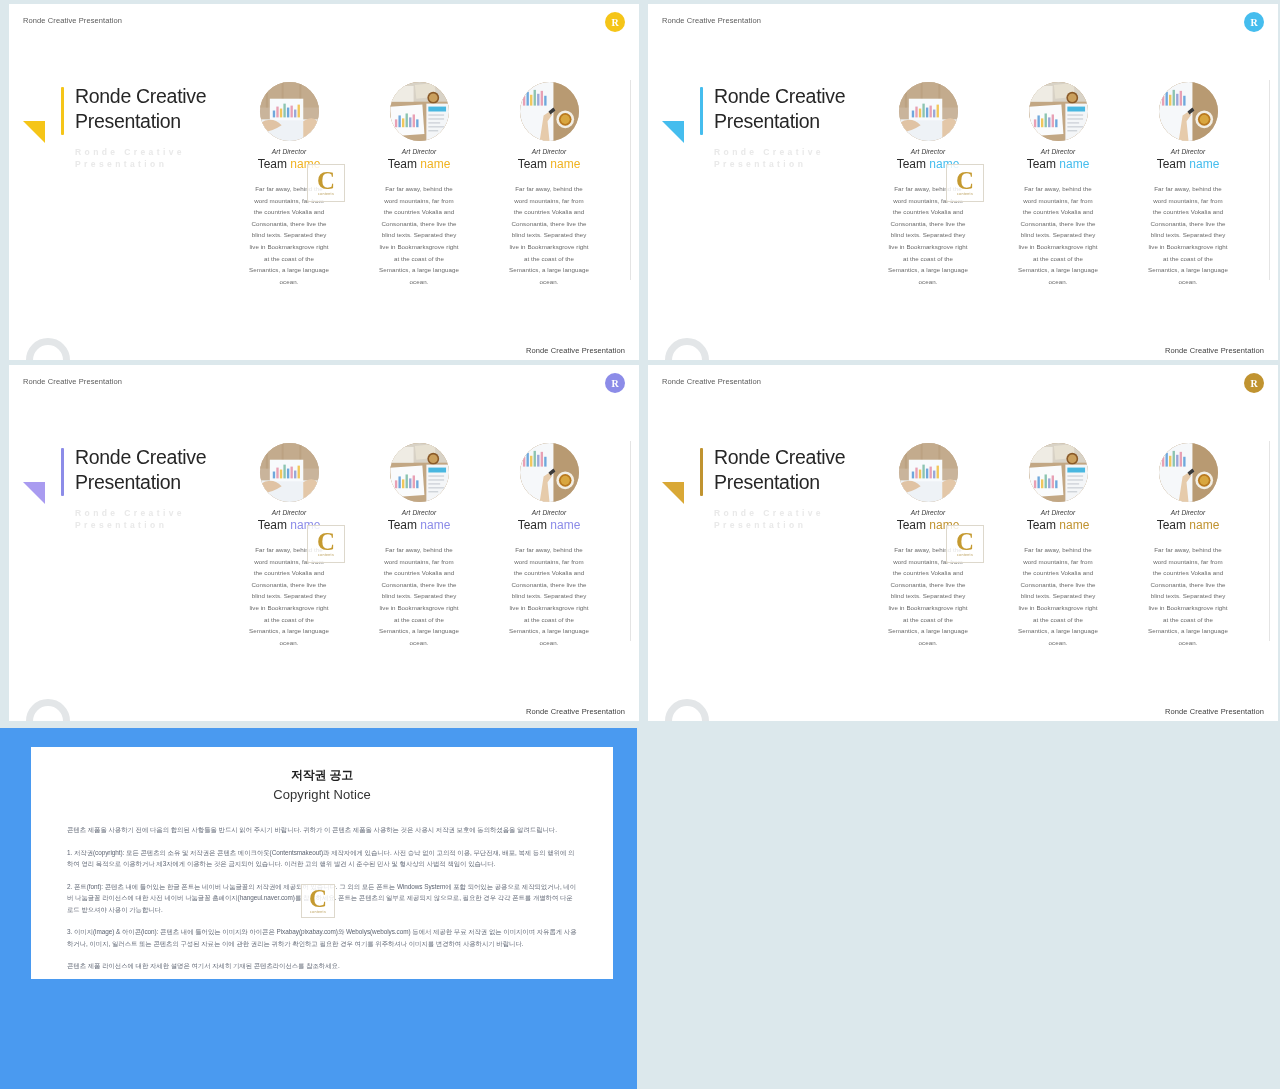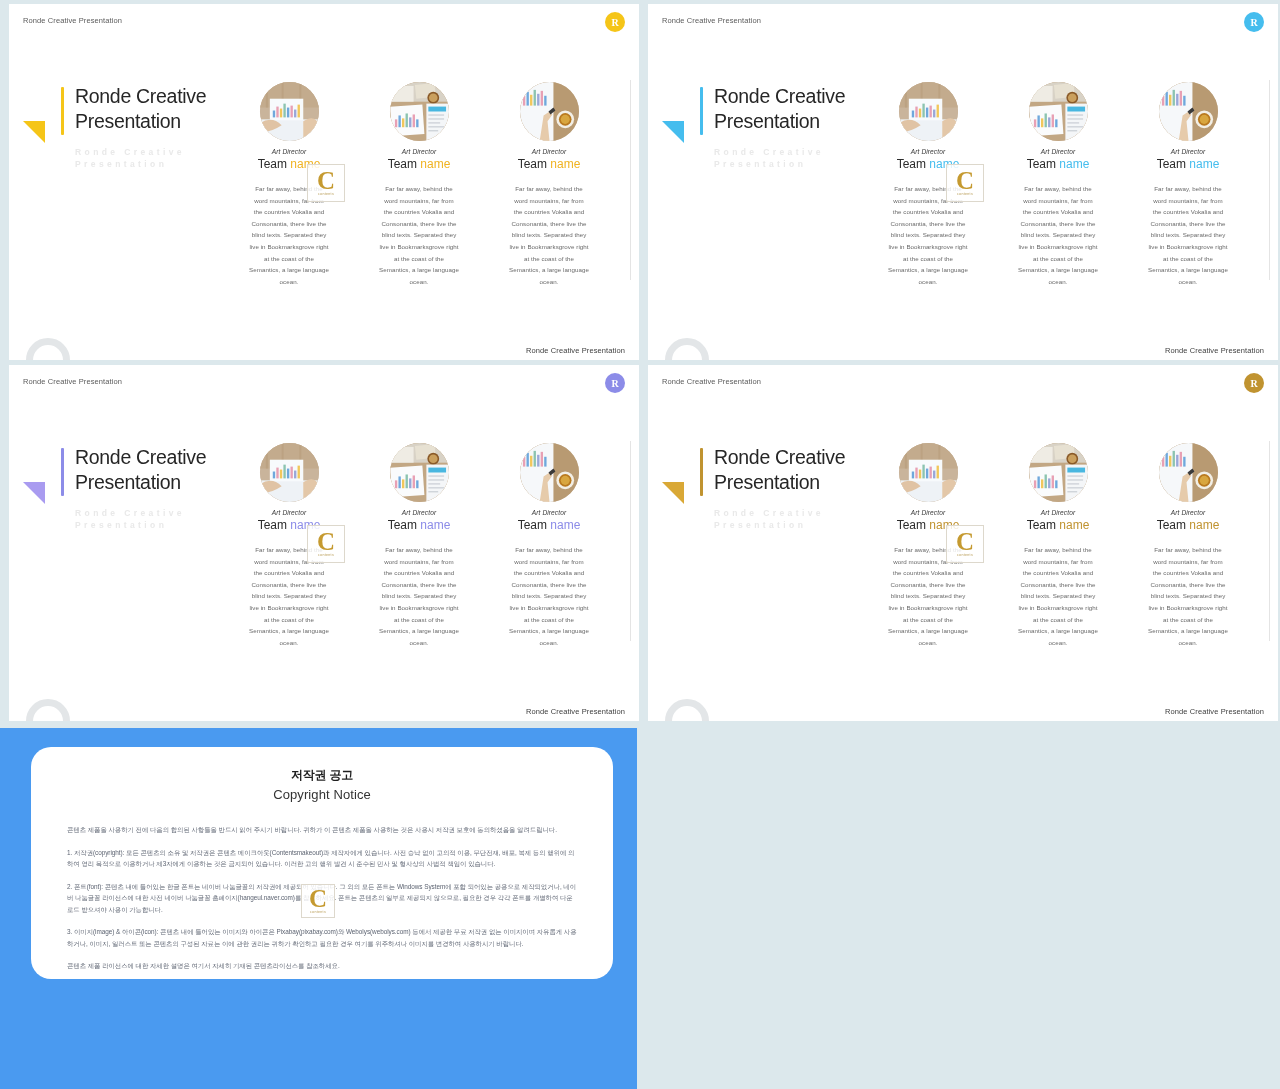--- a/index.html
+++ b/index.html
@@ -113,21 +113,20 @@
     position: absolute; left: 0; top: 728px;
     width: 637px; height: 361px;
     background: #4a9af0;
   }
   .doc-page {
     position: absolute; left: 31px; top: 19px;
     width: 582px; height: 232px;
     background: #ffffff;
     padding: 20px 36px 0 36px;
     overflow: hidden;
-    border-radius: 20px;
   }
   .doc-title {
     text-align: center; font-size: 12px; font-weight: bold;
     color: #1f1f1f; letter-spacing: -.2px;
   }
   .doc-subtitle {
     text-align: center; font-size: 13px; color: #333;
     margin-top: 3px; letter-spacing: .1px;
   }
   .doc-body { margin-top: 22px; }

